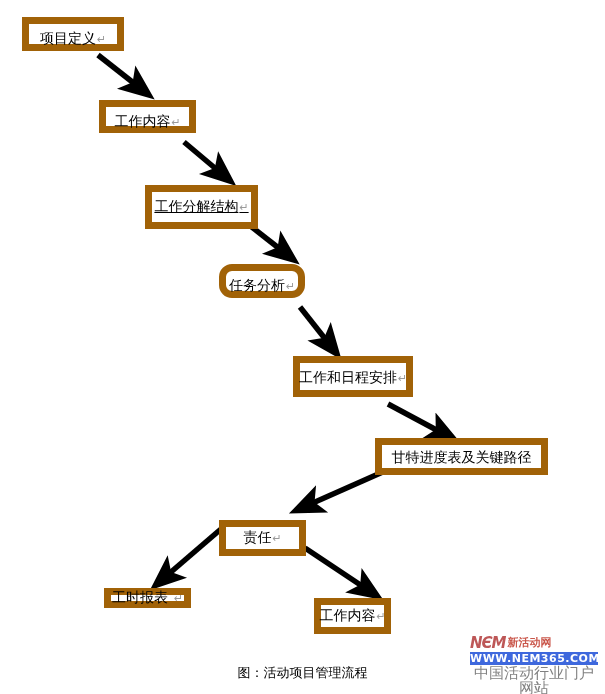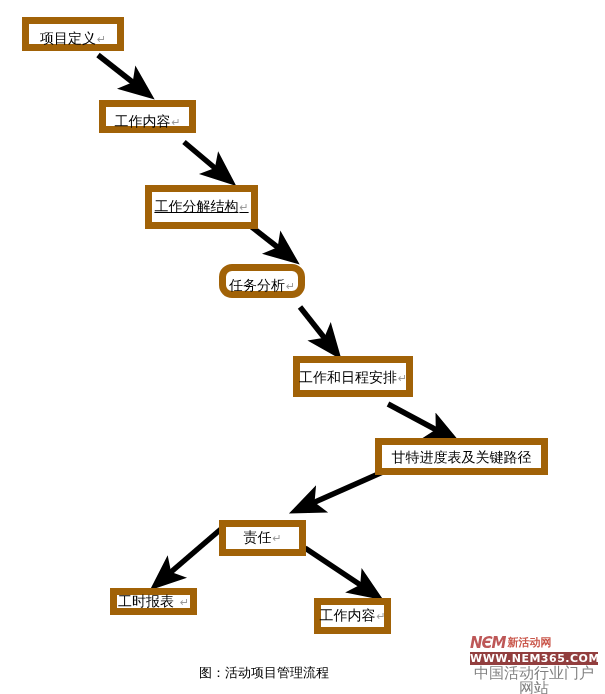--- a/index.html
+++ b/index.html
@@ -71,21 +71,21 @@
     color: #000000;
     align-self: flex-start;
     margin-left: 8px;
     overflow: hidden;
     height: 8px;
   }
   #caption {
     position: absolute;
     left: 0;
     top: 664px;
-    width: 528px;
+    width: 605px;
     text-align: center;
     font-size: 13px;
     line-height: 18px;
     color: #000000;
     font-family: "DejaVu Sans", "Liberation Sans", sans-serif;
   }
   #watermark {
     position: absolute;
     left: 470px;
     top: 634px;
@@ -111,21 +111,21 @@
     font-size: 11px;
     font-weight: bold;
     color: #c0392b;
     margin-left: 2px;
     line-height: 16px;
   }
   #wm-url {
     font-size: 11px;
     font-weight: bold;
     color: #ffffff;
-    background: #7f1d1d;
+    background: #1d4ed8;
     letter-spacing: 0.5px;
     text-align: center;
     width: 128px;
     height: 13px;
     line-height: 13px;
   }
   #wm-sub {
     font-size: 15px;
     color: #6b6b6b;
     text-align: center;
@@ -203,21 +203,21 @@
     <span class="sub-text">一</span>
   </div>
 
   <div class="node centered" style="left:219px; top:520px; width:87px; height:36px;">
     <span class="node-inner">
       <span class="node-text">责任</span>
       <span class="pilcrow">↵</span>
     </span>
   </div>
 
-  <div class="node centered" style="left:110px; top:588px; width:87px; height:27px;">
+  <div class="node centered" style="left:104px; top:588px; width:87px; height:20px;">
     <span class="node-inner">
       <span class="node-text">工时报表</span>
       <span class="pilcrow" style="margin-left:6px;">↵</span>
     </span>
   </div>
 
   <div class="node centered" style="left:314px; top:598px; width:77px; height:36px;">
     <span class="node-inner">
       <span class="node-text">工作内容</span>
       <span class="pilcrow">↵</span>

